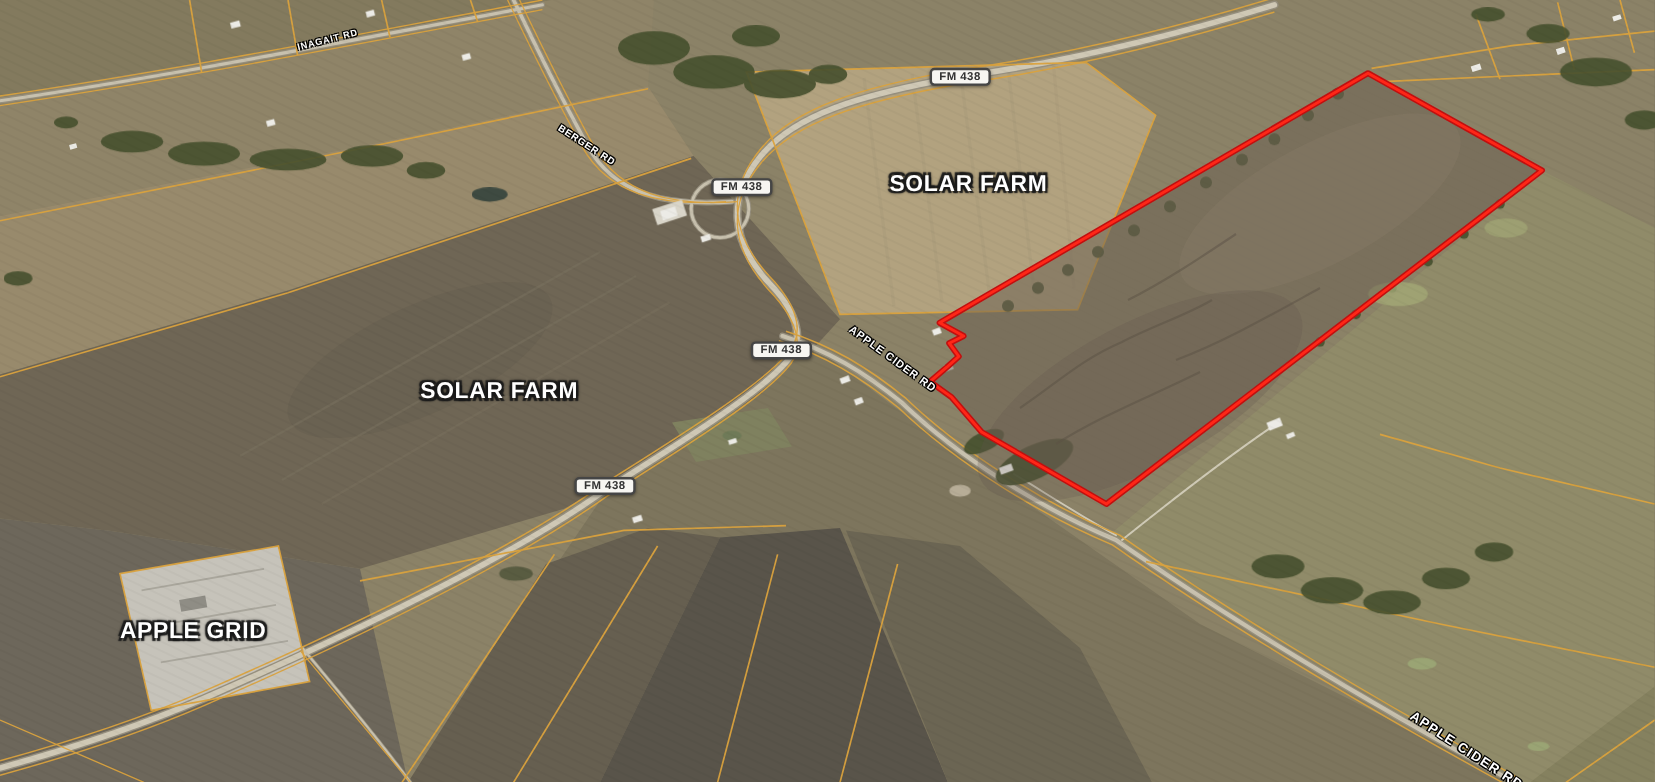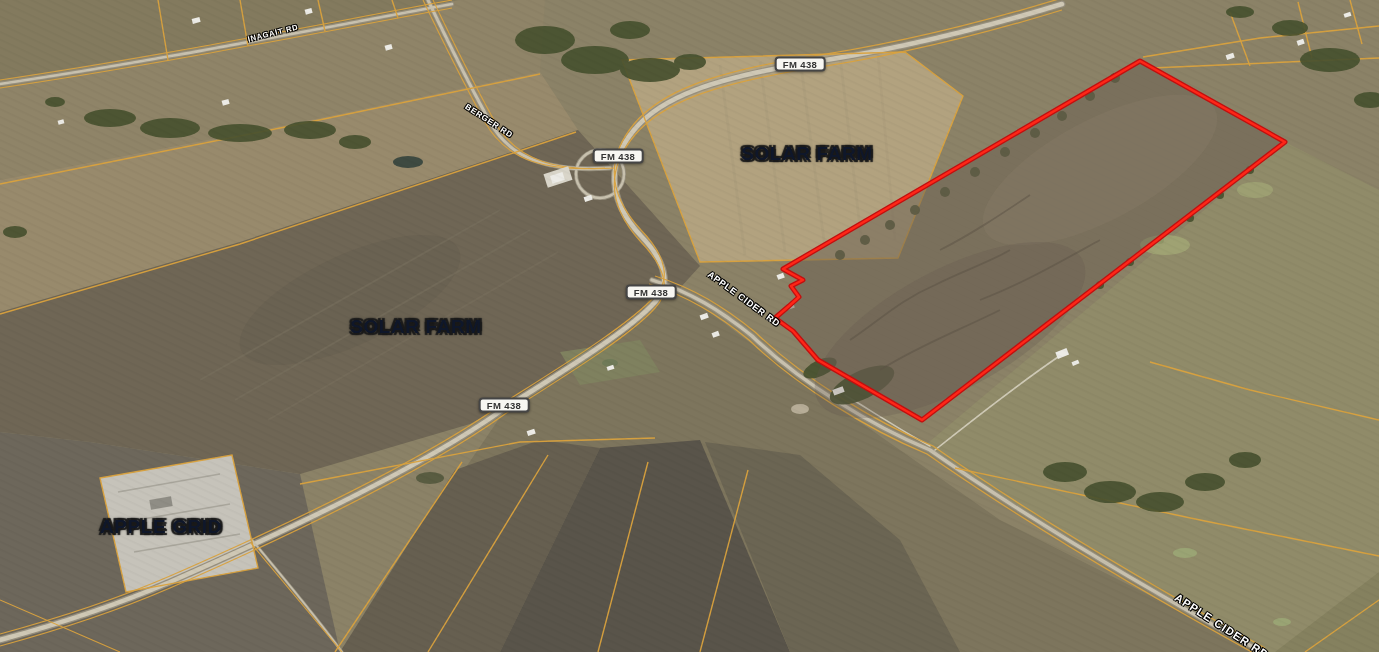--- a/index.html
+++ b/index.html
@@ -5,21 +5,21 @@
   html,body{margin:0;padding:0;background:#6d675b;}
   .stage{
     position:relative;width:1379px;height:652px;overflow:hidden;
     background:#8b8267;
     font-family:"Liberation Sans",sans-serif;
   }
   .stage svg{position:absolute;left:0;top:0;display:block;}
   .overlay{position:absolute;left:0;top:0;width:100%;height:100%;pointer-events:none;}
   .area-label{
     position:absolute;transform:translate(-50%,-50%);
-    font-weight:800;font-size:19px;letter-spacing:.6px;color:#0f172a;white-space:nowrap;
+    font-weight:800;font-size:19px;letter-spacing:.6px;color:#ffffff;white-space:nowrap;
     text-shadow:-2px -2px 1px #1a1a1a,2px -2px 1px #1a1a1a,-2px 2px 1px #1a1a1a,2px 2px 1px #1a1a1a,0 0 4px #000;
   }
   .road-badge{
     position:absolute;transform:translate(-50%,-50%);
     background:#f7f6f2;color:#333;border:2px solid #454545;border-radius:4px;
     font-weight:bold;font-size:9.5px;letter-spacing:.4px;padding:0 6px;white-space:nowrap;
     box-shadow:0 1px 3px rgba(0,0,0,.45);
   }
   .road-name{
     position:absolute;font-weight:bold;color:#fff;white-space:nowrap;letter-spacing:.8px;

